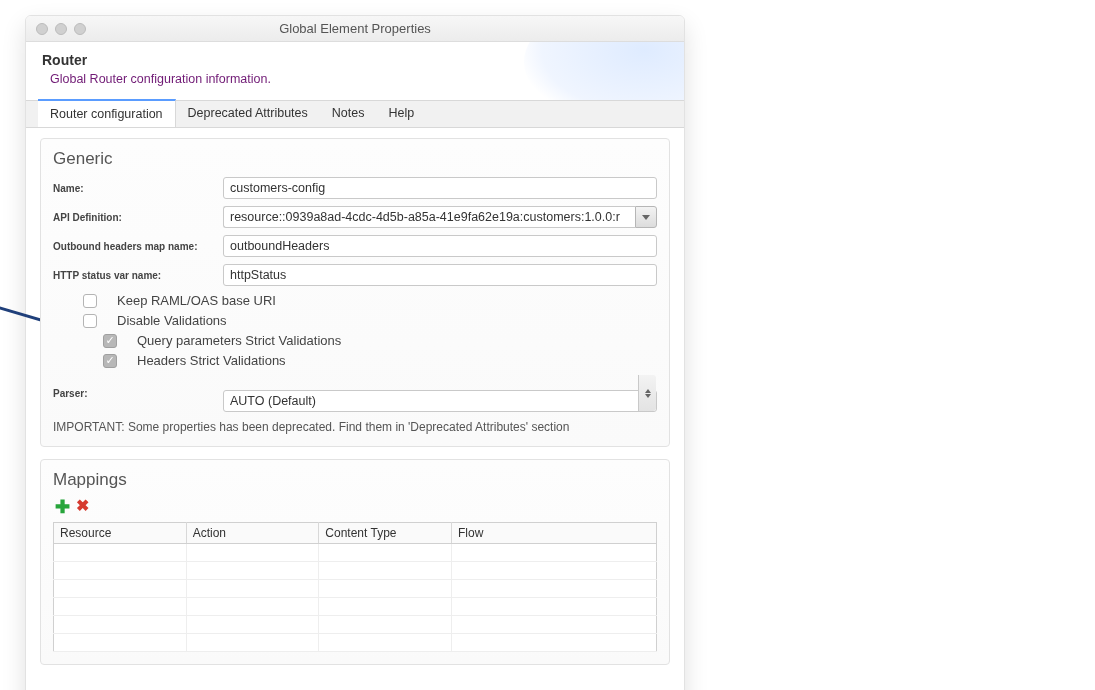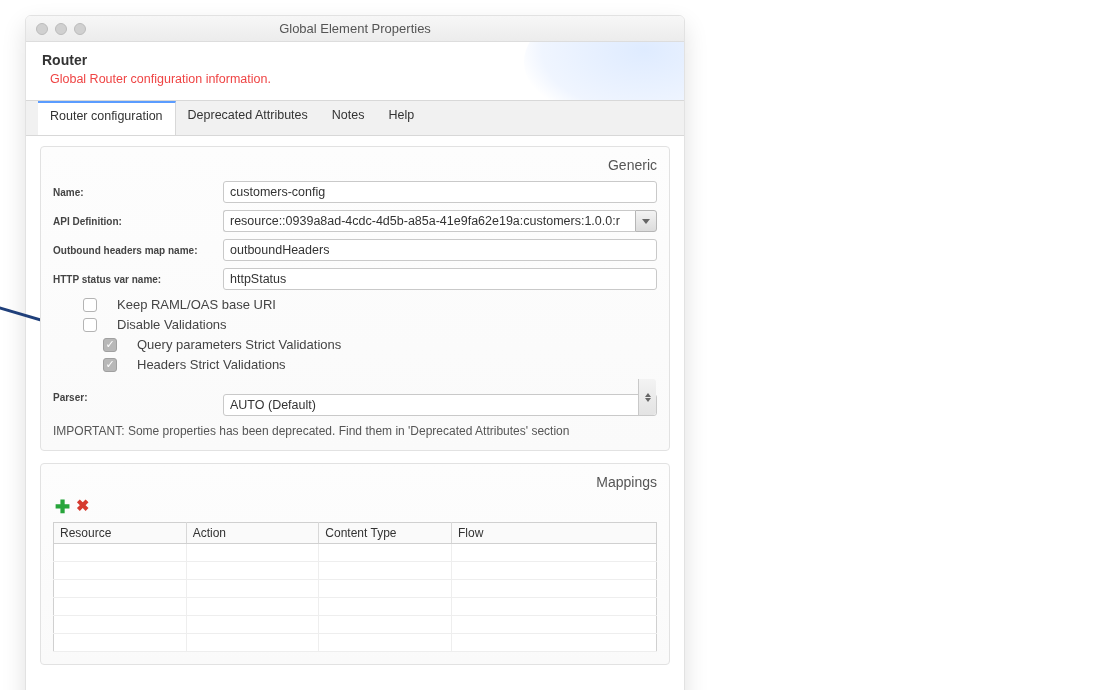--- a/index.html
+++ b/index.html
@@ -32,39 +32,39 @@
   .traffic { display:flex; gap:7px; margin-left:10px;}
   .tl { width:12px; height:12px; border-radius:50%; background:#d0d0d0; border:1px solid #bcbcbc;}
   .titlebar-title { position:absolute; left:0; right:0; text-align:center; font-size:13px; color:#555;}
   .head-area { padding: 10px 16px 14px 16px; position:relative; overflow:hidden; }
   .head-blob {
     position:absolute; right:-40px; top:-40px; width:200px; height:120px; border-radius:50%;
     background: radial-gradient(ellipse at 60% 40%, #dbe9ff 0%, #eef4ff 60%, #ffffff 75%);
     opacity:.9;
   }
   .head-title { font-weight:bold; font-size:14px; color:#333; margin-bottom:4px;}
-  .head-desc { font-size:12.5px; color:#ef4444; margin-left:8px;}
+  .head-desc { font-size:12.5px; color:#701a75; margin-left:8px;}
   .tabs {
-    display:flex; 
+    display:flex; align-items:flex-end;
     border-top:1px solid #d8d8d8; border-bottom:1px solid #d8d8d8;
-    background:#f1f1f1; height:36px; padding-left:12px;
+    background:#f1f1f1; height:28px; padding-left:12px;
   }
   .tab {
     padding: 0 12px; line-height:28px; font-size:12.5px; color:#333; cursor:default;
   }
   .tab.active {
     background:#fff; border-top:2px solid #5a9cff; border-right:1px solid #d8d8d8;
     line-height:26px;
   }
   .panel { padding: 10px 14px 14px 14px; }
   .group {
     border:1px solid #e2e2e2; border-radius:4px; padding:10px 12px 12px 12px; position:relative; margin-bottom:12px;
     background:linear-gradient(#fdfdfd,#fafafa);
   }
-  .group-title { font-size:14px; color:#555; margin-bottom:8px;text-align:right; }
+  .group-title { font-size:17px; color:#555; margin-bottom:8px; }
   .row { display:flex; align-items:center; margin-bottom:7px; }
   .row label.fld { width:170px; font-size:10px; color:#444;font-weight:bold; }
   .txt {
     flex:1; height:22px; border:1px solid #c9c9c9; border-radius:3px; padding:0 6px;
     font-size:12.5px; color:#333; background:#fff;
   }
   .withbtn { display:flex; flex:1; }
   .withbtn .txt { border-top-right-radius:0; border-bottom-right-radius:0; border-right:0;}
   .minibtn {
     width:22px; height:22px; border:1px solid #b6b6b6; background:linear-gradient(#f3f3f3,#dcdcdc);

